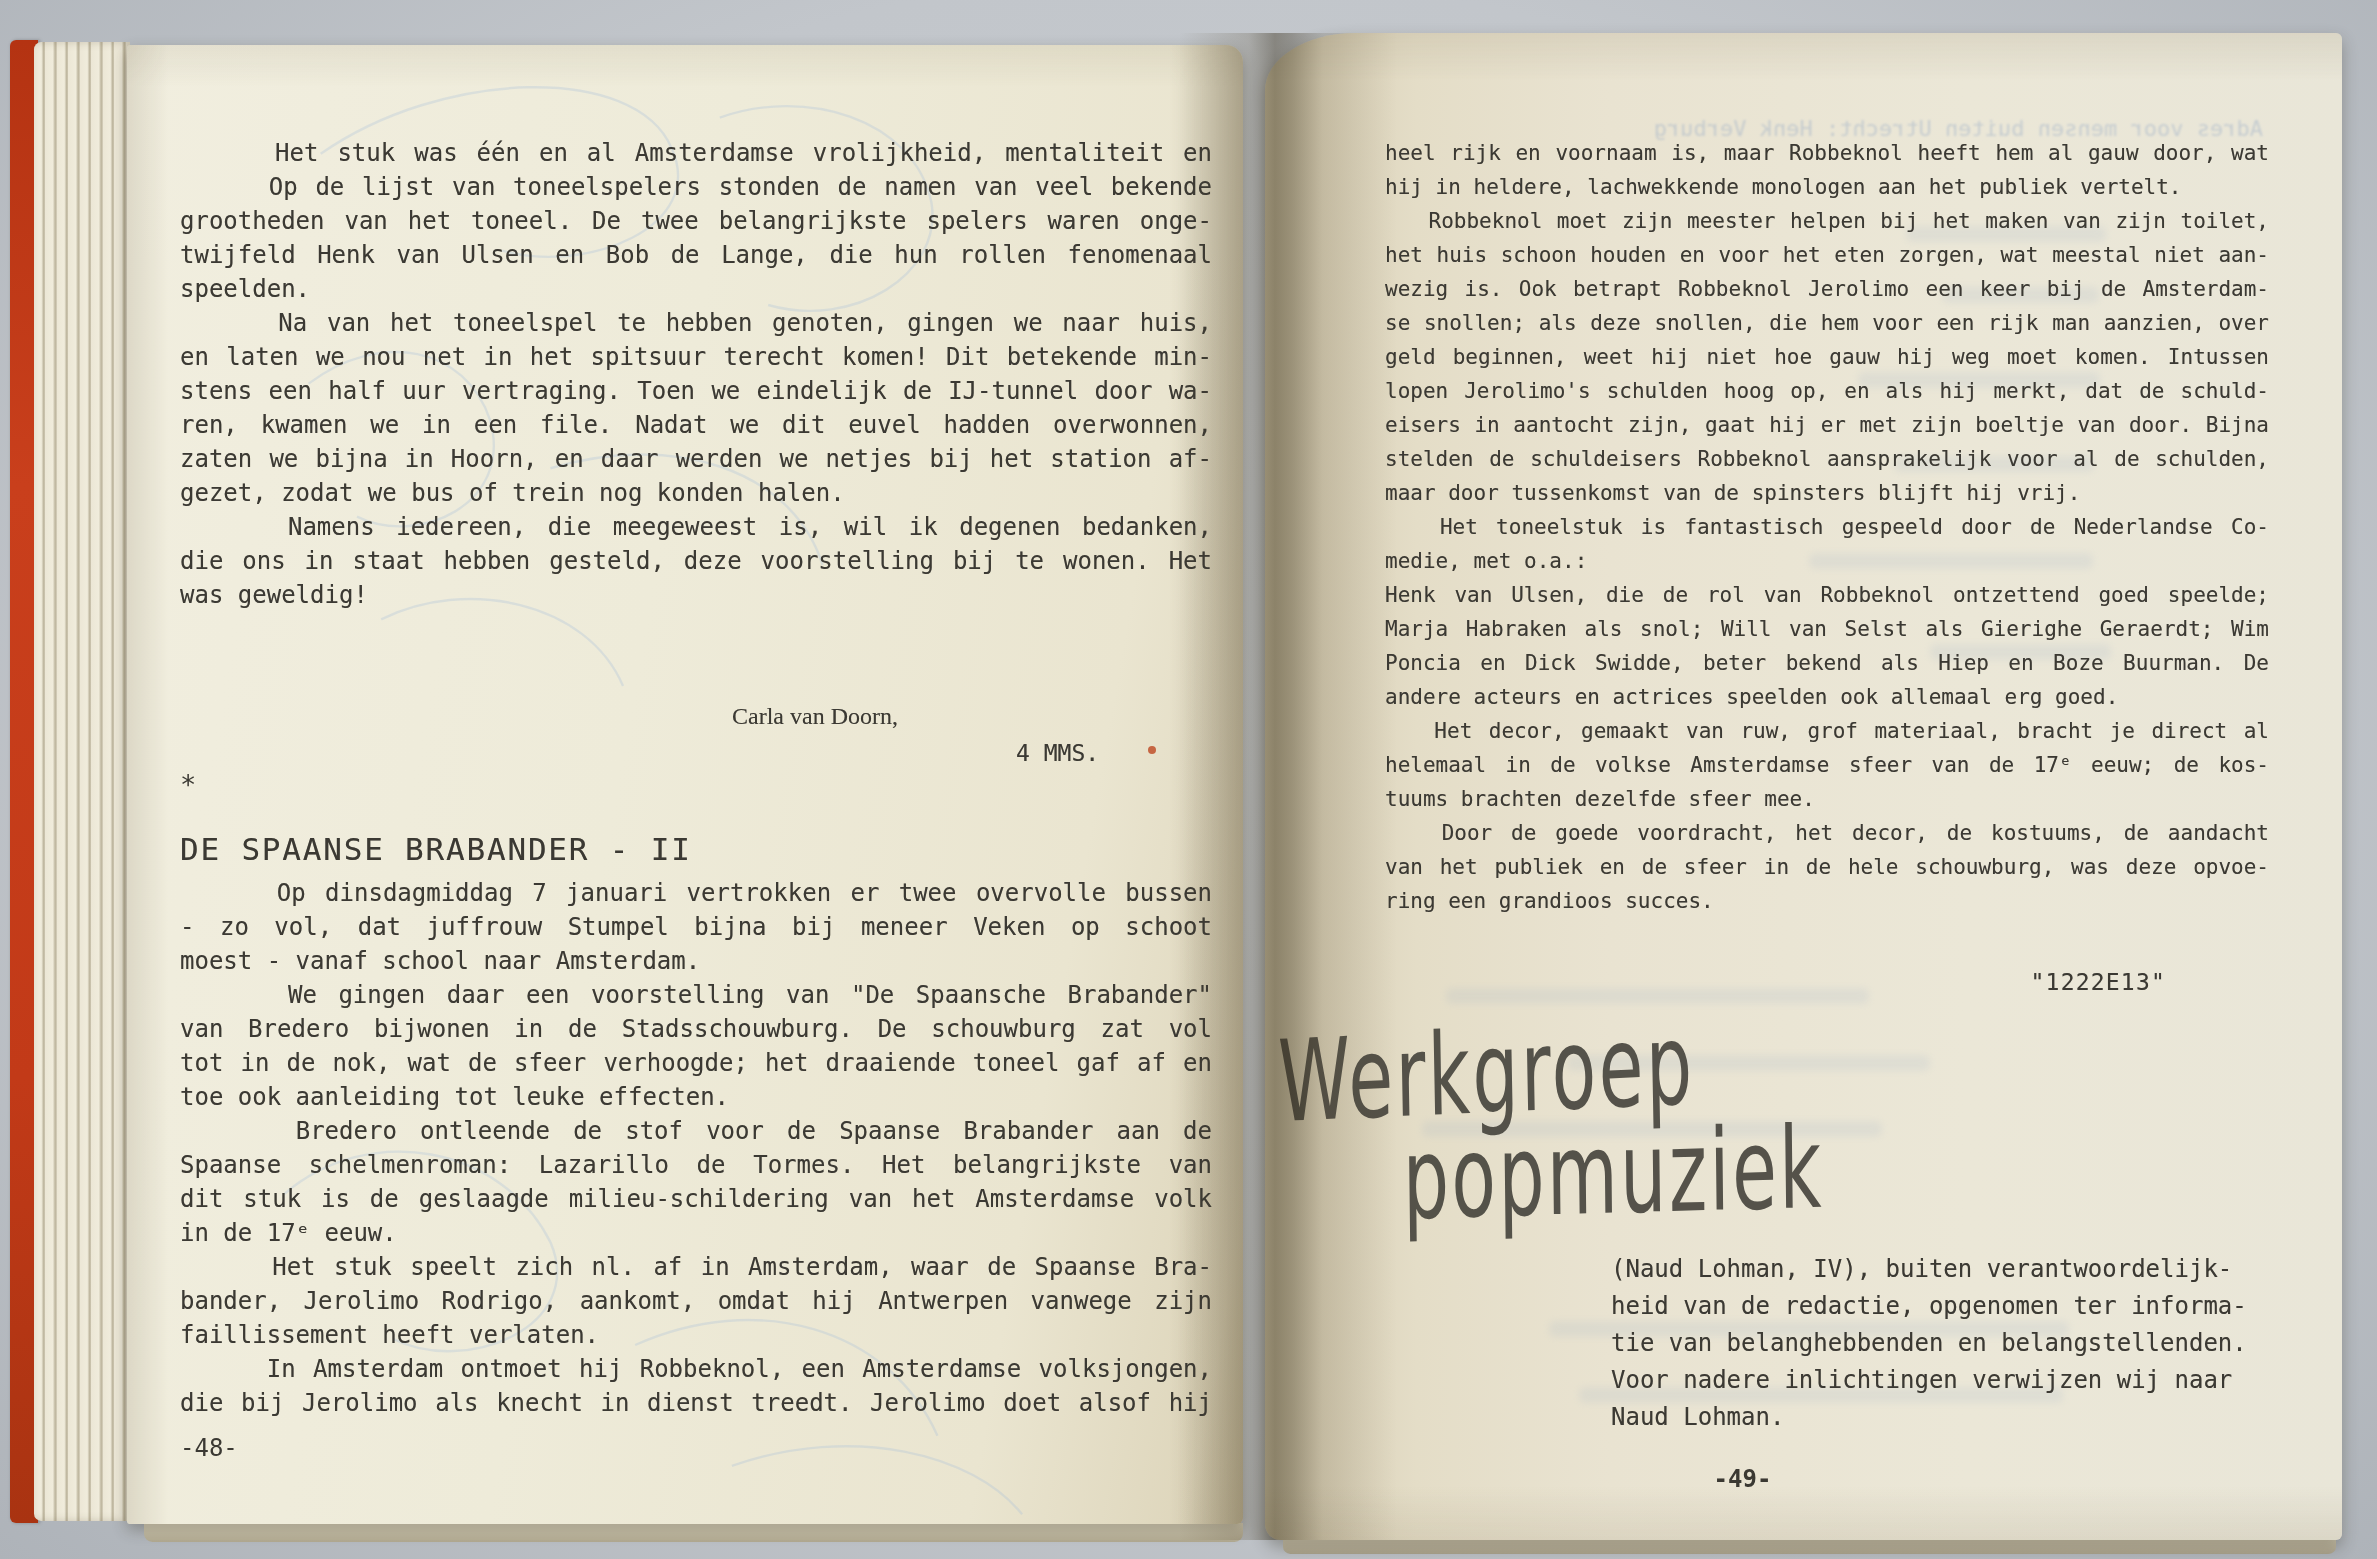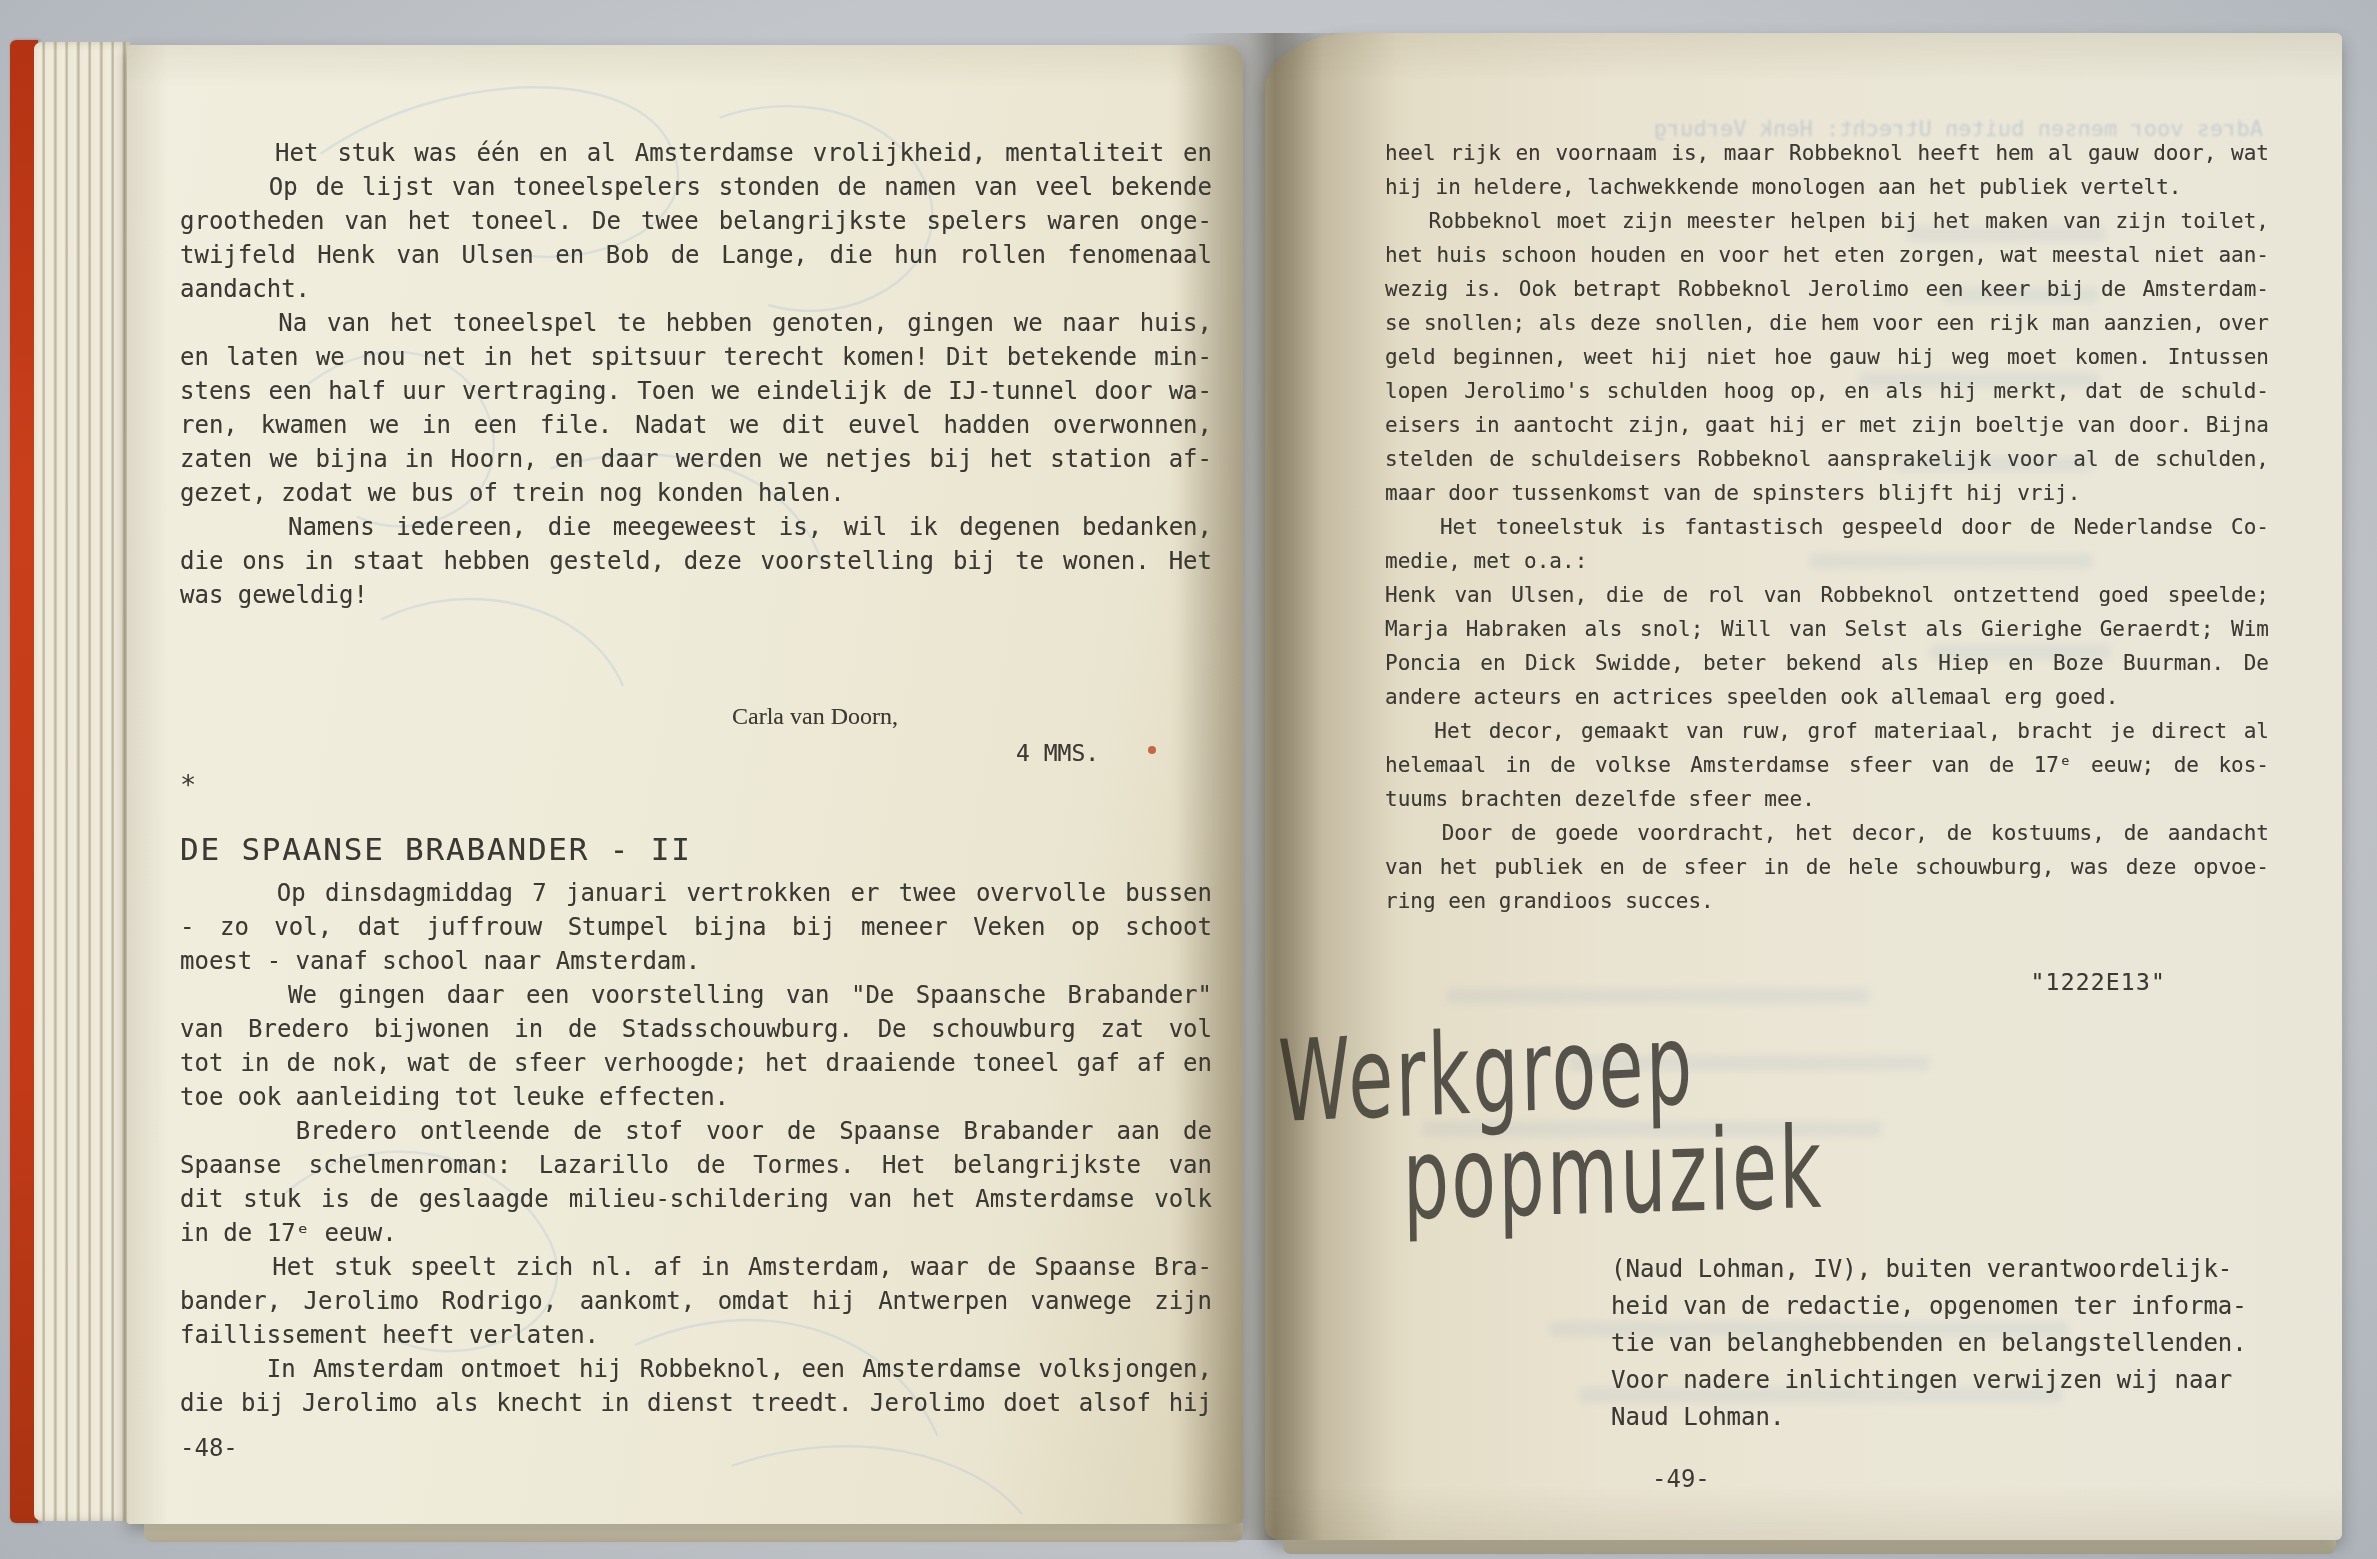--- a/index.html
+++ b/index.html
@@ -51,21 +51,21 @@
              text-shadow:0 0 0.6px rgba(59,57,51,.4);}
   .l-pagenum{position:absolute;left:53px;top:1389px;width:1032px;text-align:left;font-size:24px;}
   .r-body{left:120px;top:103px;width:884px;font-size:21px;line-height:34px;}
   .r-code{position:absolute;left:120px;top:936px;width:884px;text-align:right;padding-right:103px;
           font-size:23px;letter-spacing:1.2px;text-shadow:0 0 0.6px rgba(59,57,51,.4);}
   .wg{position:absolute;font-family:"DejaVu Sans", sans-serif;font-size:91px;color:#45433c;
       letter-spacing:3px;transform-origin:left top;opacity:.9;}
   .wg1{left:12px;top:984px;transform:scale(.80,1.24) rotate(-1.6deg);}
   .wg2{left:137px;top:1081px;transform:scale(.80,1.24) rotate(-1deg);}
   .r-intro{left:346px;top:1218px;width:677px;font-size:24px;line-height:37px;}
-  .r-pagenum{position:absolute;left:387px;top:1432px;width:181px;font-size:24px;}
+  .r-pagenum{position:absolute;left:387px;top:1432px;width:181px;text-align:center;font-size:24px;font-weight:bold;}
   
   .bleed-top{position:absolute;left:260px;top:83px;width:738px;font-size:22px;color:#94a9c6;
              opacity:.42;transform:scaleX(-1);filter:blur(0.9px);white-space:pre;}
   .smudge{position:absolute;height:15.7px;border-radius:6px;background:#8fa6c2;opacity:.13;filter:blur(3.6px);}
   .sketch{position:absolute;inset:0;pointer-events:none;}
 </style>
 </head>
 <body>
 
 <div class="stage">
@@ -87,21 +87,21 @@
         <path d="M 840 2150 C 1040 2060, 1260 2120, 1340 2300"></path>
         <path d="M 1000 2350 C 1200 2280, 1400 2330, 1480 2430"></path>
       </g>
     </svg>
 
     <div class="tblock l-body1">
         <div class="tline jl">&nbsp;&nbsp;&nbsp;&nbsp;&nbsp;Het stuk was één en al Amsterdamse vrolijkheid, mentaliteit en</div>
         <div class="tline jl">&nbsp;&nbsp;&nbsp;&nbsp;&nbsp;Op de lijst van toneelspelers stonden de namen van veel bekende</div>
         <div class="tline jl">grootheden van het toneel. De twee belangrijkste spelers waren onge-</div>
         <div class="tline jl">twijfeld Henk van Ulsen en Bob de Lange, die hun rollen fenomenaal</div>
-        <div class="tline">aandacht.</div>
+        <div class="tline">speelden.</div>
         <div class="tline jl">&nbsp;&nbsp;&nbsp;&nbsp;&nbsp;Na van het toneelspel te hebben genoten, gingen we naar huis,</div>
         <div class="tline jl">en laten we nou net in het spitsuur terecht komen! Dit betekende min-</div>
         <div class="tline jl">stens een half uur vertraging. Toen we eindelijk de IJ-tunnel door wa-</div>
         <div class="tline jl">ren, kwamen we in een file. Nadat we dit euvel hadden overwonnen,</div>
         <div class="tline jl">zaten we bijna in Hoorn, en daar werden we netjes bij het station af-</div>
         <div class="tline">gezet, zodat we bus of trein nog konden halen.</div>
         <div class="tline jl">&nbsp;&nbsp;&nbsp;&nbsp;&nbsp;Namens iedereen, die meegeweest is, wil ik degenen bedanken,</div>
         <div class="tline jl">die ons in staat hebben gesteld, deze voorstelling bij te wonen. Het</div>
         <div class="tline">was geweldig!</div>
       </div>

